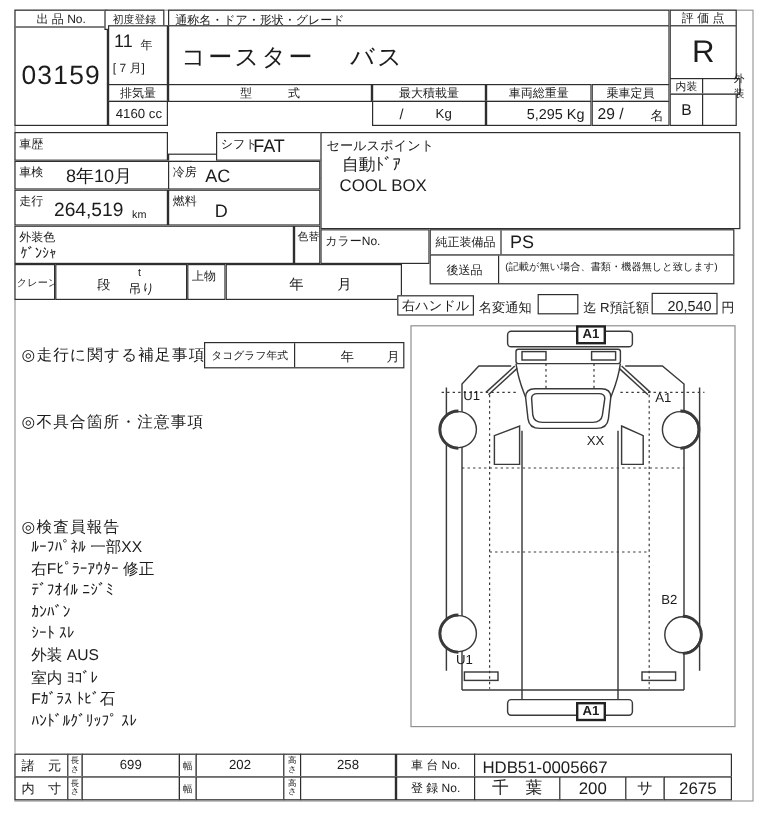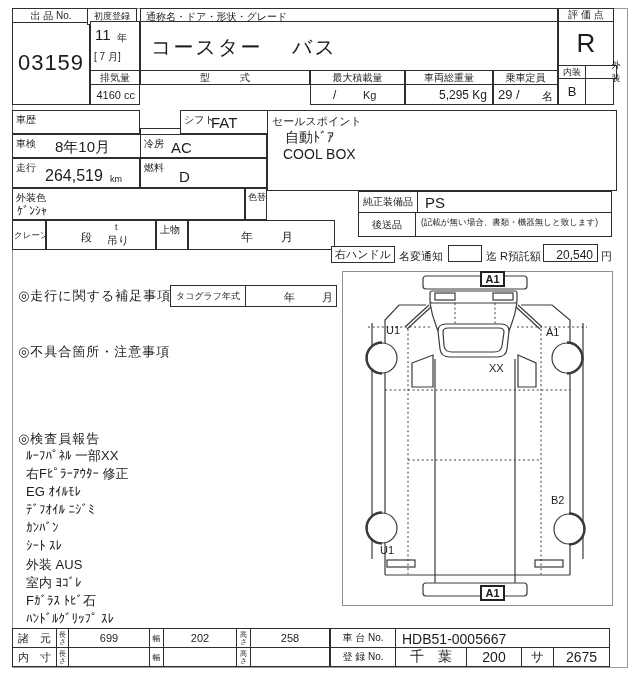--- a/index.html
+++ b/index.html
@@ -125,20 +125,23 @@
     <span class="cl">燃料</span>
     <span class="t" style="left:38px;top:9px;font-size:15px;">D</span>
   </div>
   <div class="b" style="left:12px;top:188px;width:233px;height:32px;">
     <span class="cl">外装色</span>
     <span class="t" style="left:4px;top:15px;font-size:12px;">ｹﾞﾝｼｬ</span>
   </div>
   <div class="b" style="left:245px;top:188px;width:22px;height:32px;">
     <span class="cl" style="font-size:9px;left:2px;">色替</span>
   </div>
+  <div class="b" style="left:267px;top:191px;width:91px;height:29px;">
+    <span class="cl">カラーNo.</span>
+  </div>
 
   <div class="b" style="left:12px;top:220px;width:34px;height:30px;">
     <span class="t" style="left:1px;top:9px;font-size:8.5px;">クレーン</span>
   </div>
   <div class="b" style="left:46px;top:220px;width:110px;height:30px;">
     <span class="t" style="left:34px;top:9px;font-size:11px;">段</span>
     <span class="t" style="left:68px;top:1px;font-size:9px;">t</span>
     <span class="t" style="left:60px;top:12px;font-size:11px;">吊り</span>
   </div>
   <div class="b" style="left:156px;top:220px;width:32px;height:30px;">
@@ -185,21 +188,20 @@
       </div>
     <span class="t" style="left:113px;top:4px;font-size:11px;">年</span>
     <span class="t" style="left:151px;top:4px;font-size:11px;">月</span>
   </div>
   <span class="t" style="left:18px;top:343px;font-size:13px;letter-spacing:1px;">◎不具合箇所・注意事項</span>
 
   <span class="t" style="left:18px;top:430px;font-size:13px;letter-spacing:1px;">◎検査員報告</span>
   <div class="t" style="left:26px;top:447px;font-size:13px;line-height:18.1px;">
     <div>ﾙｰﾌﾊﾟﾈﾙ  一部XX</div>
     <div>右Fﾋﾟﾗｰｱｳﾀｰ  修正</div>
-    <div>EG  ｵｲﾙﾓﾚ</div>
     <div>ﾃﾞﾌｵｲﾙ  ﾆｼﾞﾐ</div>
     <div>ｶﾝﾊﾞﾝ</div>
     <div>ｼｰﾄ  ｽﾚ</div>
     <div>外装  AUS</div>
     <div>室内  ﾖｺﾞﾚ</div>
     <div>Fｶﾞﾗｽ  ﾄﾋﾞ石</div>
     <div>ﾊﾝﾄﾞﾙｸﾞﾘｯﾌﾟ  ｽﾚ</div>
   </div>
 
   <div class="frame" style="left:342px;top:271px;width:271px;height:335px;border-color:#8f8f8f;"></div>

